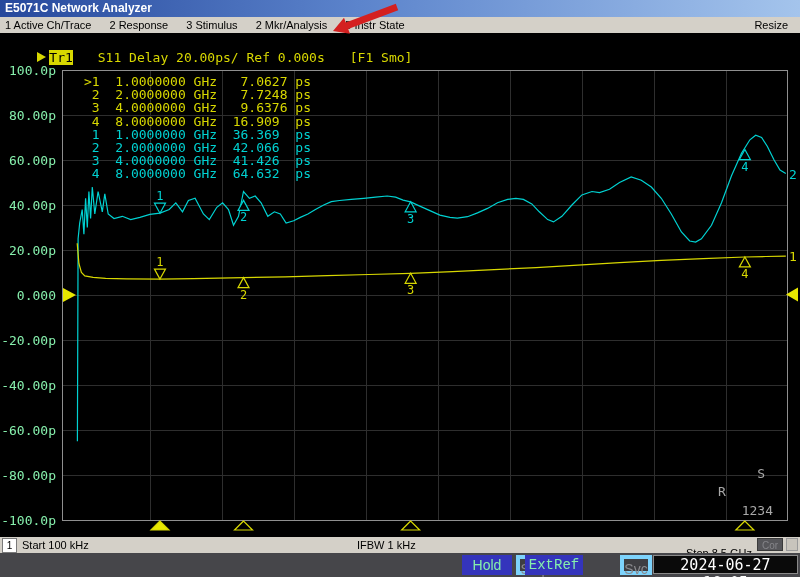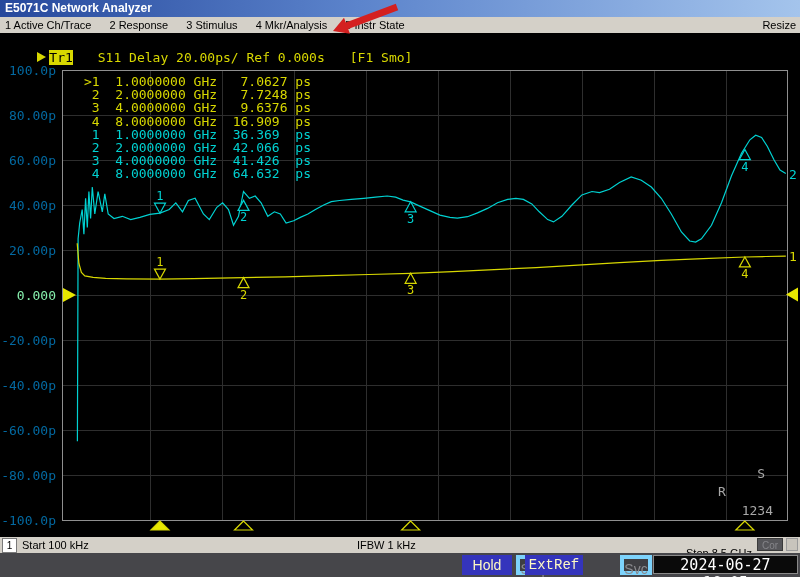--- a/index.html
+++ b/index.html
@@ -6,34 +6,34 @@
   .window{position:relative;width:800px;height:577px;background:#000;overflow:hidden;
           font-family:"Liberation Sans",sans-serif;}
   .titlebar{position:absolute;left:0;top:0;width:800px;height:17px;z-index:3;
             background:linear-gradient(90deg,#26489c 0%,#5c84cc 45%,#a4c4ec 100%);
             color:#fff;font-weight:bold;font-size:12px;line-height:17px;}
   .titlebar span{padding-left:5px;}
   .menubar{position:absolute;left:0;top:17px;width:800px;height:16px;z-index:3;
            background:#d4d0c8;color:#000;font-size:11px;line-height:16px;}
   .menu-item{display:inline-block;margin-left:15px;cursor:default;}
   .menu-item:first-child{margin-left:5px;}
-  .menu-resize{position:absolute;right:4px;top:0;}
+  .menu-resize{position:absolute;right:12px;top:0;}
   .screen-bg{position:absolute;left:0;top:33px;width:800px;height:504px;background:#000;z-index:0;}
   #chart-svg{position:absolute;left:0;top:0;z-index:1;pointer-events:none;}
   #arrow-svg{position:absolute;left:0;top:0;z-index:10;pointer-events:none;}
   .trace-line{position:absolute;z-index:2;font:13px "DejaVu Sans Mono",monospace;white-space:pre;height:14px;}
   .tl1{left:6px;top:35px;}
   .tl2{left:20px;top:49px;color:#00d2d2;}
   .ptr{display:inline-block;width:0;height:0;border-left:9px solid #d8d800;
        border-top:5px solid transparent;border-bottom:5px solid transparent;margin-right:3px;}
   .chip{background:#d8d800;color:#000;}
   .yel{color:#d8d800;margin-left:25px;}
   .cy{margin-left:8px;}
   .ylab{position:absolute;left:0;width:56px;text-align:right;z-index:2;
-        font:13px "DejaVu Sans Mono",monospace;color:#0369a1;}
+        font:13px "DejaVu Sans Mono",monospace;color:#86efac;}
   .yzero{color:#86efac;}
   #mtable{position:absolute;left:84px;top:75px;z-index:2;
           font:13px "DejaVu Sans Mono",monospace;line-height:13.2px;white-space:pre;}
   .mrow.tr1{color:#d8d800;}
   .mrow.tr2{color:#00d2d2;}
   .portstatus{position:absolute;left:726px;top:444px;z-index:2;color:#a8a8a8;
               font:13px "DejaVu Sans Mono",monospace;line-height:12.2px;white-space:pre;}
   .rlabel{position:absolute;left:-8px;top:42px;}
   .statusbar{position:absolute;left:0;top:537px;width:800px;height:16px;background:#d4d0c8;
              z-index:3;font-size:11px;color:#000;}
@@ -41,21 +41,21 @@
          border:1px solid #7a7a7a;font-size:10px;line-height:13px;text-align:center;box-sizing:content-box;}
   .sb-start{position:absolute;left:22px;top:0;line-height:16px;}
   .sb-ifbw{position:absolute;left:357px;top:0;line-height:16px;}
   .sb-stop{position:absolute;left:686px;top:8px;line-height:16px;text-align:right;}
   .sb-cor{position:absolute;left:757px;top:1px;width:26px;height:13px;background:#56565a;
           color:#85858a;font-size:10px;line-height:13px;text-align:center;border:1px solid #3a3a3a;box-sizing:border-box;}
   .sb-extra{position:absolute;left:786px;top:1px;width:12px;height:13px;background:#c8c4bc;
             border:1px solid #9a9a9a;box-sizing:border-box;}
   .instbar{position:absolute;left:0;top:553px;width:800px;height:24px;background:#46464a;z-index:3;}
   .ib{position:absolute;top:2px;height:20px;line-height:20px;text-align:center;font-size:14px;box-sizing:border-box;}
-  .ib-blue{background:#3434bc;color:#fef9c3;}
+  .ib-blue{background:#3434bc;color:#86efac;}
   .ib-dim{background:#3e3e42;color:#8a8a8e;border:4px solid #7dd3fc;}
   .ib-hold{left:462px;width:50px;}
   .ib-stop{left:516px;width:38px;}
   .ib-extref{left:525px;width:58px;font-family:Liberation Mono, monospace;}
   .ib-svc{left:620px;width:32px;text-align:center;}
   .ib-dt{left:653px;width:145px;height:19px;line-height:19px;background:#0a0a0a;color:#fff;
          border:1px solid #8a8a8a;font:15px "DejaVu Sans Mono",monospace;}
 </style>
 </head>
 <body>
@@ -63,21 +63,21 @@
 <div class="window">
 
   <div class="titlebar">
     <span>E5071C Network Analyzer</span>
   </div>
 
   <div class="menubar">
     <span class="menu-item">1 Active Ch/Trace</span>
     <span class="menu-item">2 Response</span>
     <span class="menu-item">3 Stimulus</span>
-    <span class="menu-item">4 Mkr/Analysis</span>
+    <span class="menu-item">2 Mkr/Analysis</span>
     <span class="menu-item">5 Instr State</span>
     <span class="menu-resize">Resize</span>
   </div>
 
   <div class="screen-bg"></div>
 
   <svg id="chart-svg" width="800" height="577" viewBox="0 0 800 577">
       <g>
         <line x1="62.5" y1="115.5" x2="787.5" y2="115.5" stroke="#2e2e2e" stroke-width="1"></line>
         <line x1="62.5" y1="160.5" x2="787.5" y2="160.5" stroke="#2e2e2e" stroke-width="1"></line>

